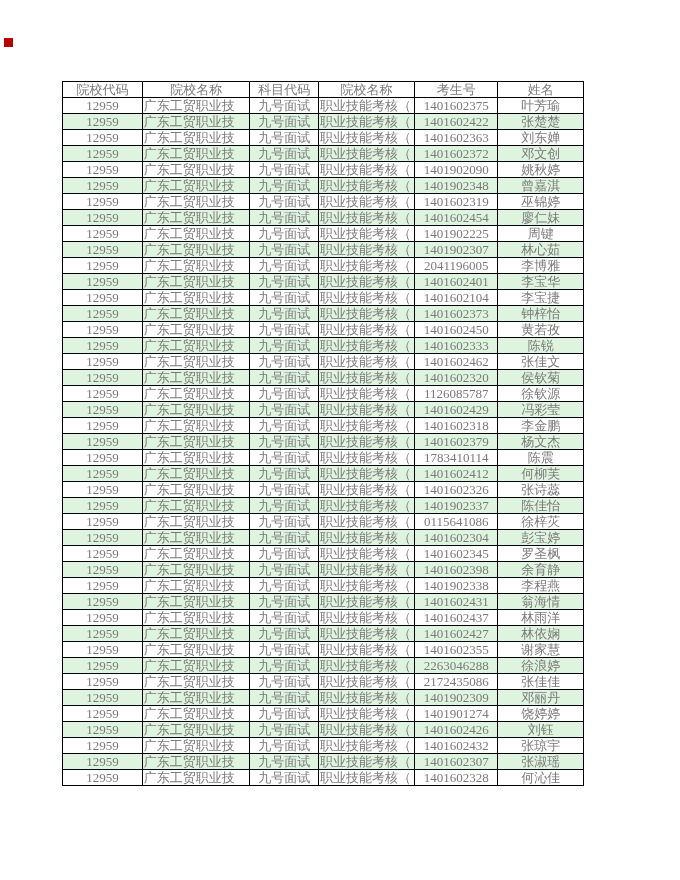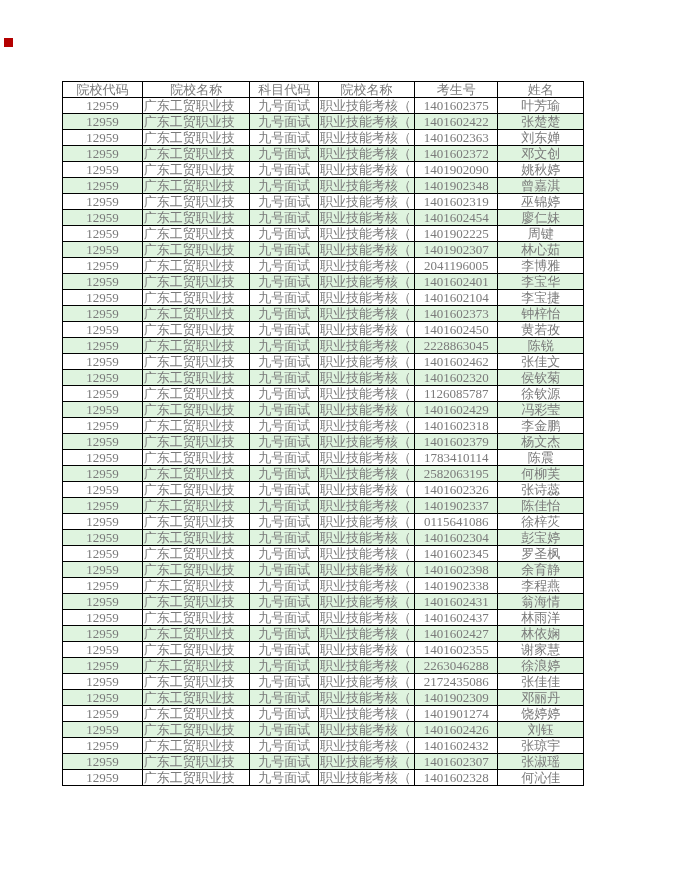--- a/index.html
+++ b/index.html
@@ -191,21 +191,21 @@
           <td class="ac">九号面试</td>
           <td class="al">职业技能考核（</td>
           <td class="ac">1401602450</td>
           <td class="ac">黄若孜</td>
         </tr>
         <tr class="stripe">
           <td class="ac">12959</td>
           <td class="al">广东工贸职业技</td>
           <td class="ac">九号面试</td>
           <td class="al">职业技能考核（</td>
-          <td class="ac">2228863045</td>
+          <td class="ac">1401602333</td>
           <td class="ac">陈锐</td>
         </tr>
         <tr>
           <td class="ac">12959</td>
           <td class="al">广东工贸职业技</td>
           <td class="ac">九号面试</td>
           <td class="al">职业技能考核（</td>
           <td class="ac">1401602462</td>
           <td class="ac">张佳文</td>
         </tr>
@@ -255,21 +255,21 @@
           <td class="ac">九号面试</td>
           <td class="al">职业技能考核（</td>
           <td class="ac">1783410114</td>
           <td class="ac">陈震</td>
         </tr>
         <tr class="stripe">
           <td class="ac">12959</td>
           <td class="al">广东工贸职业技</td>
           <td class="ac">九号面试</td>
           <td class="al">职业技能考核（</td>
-          <td class="ac">2582063195</td>
+          <td class="ac">1401602412</td>
           <td class="ac">何柳芙</td>
         </tr>
         <tr>
           <td class="ac">12959</td>
           <td class="al">广东工贸职业技</td>
           <td class="ac">九号面试</td>
           <td class="al">职业技能考核（</td>
           <td class="ac">1401602326</td>
           <td class="ac">张诗蕊</td>
         </tr>

